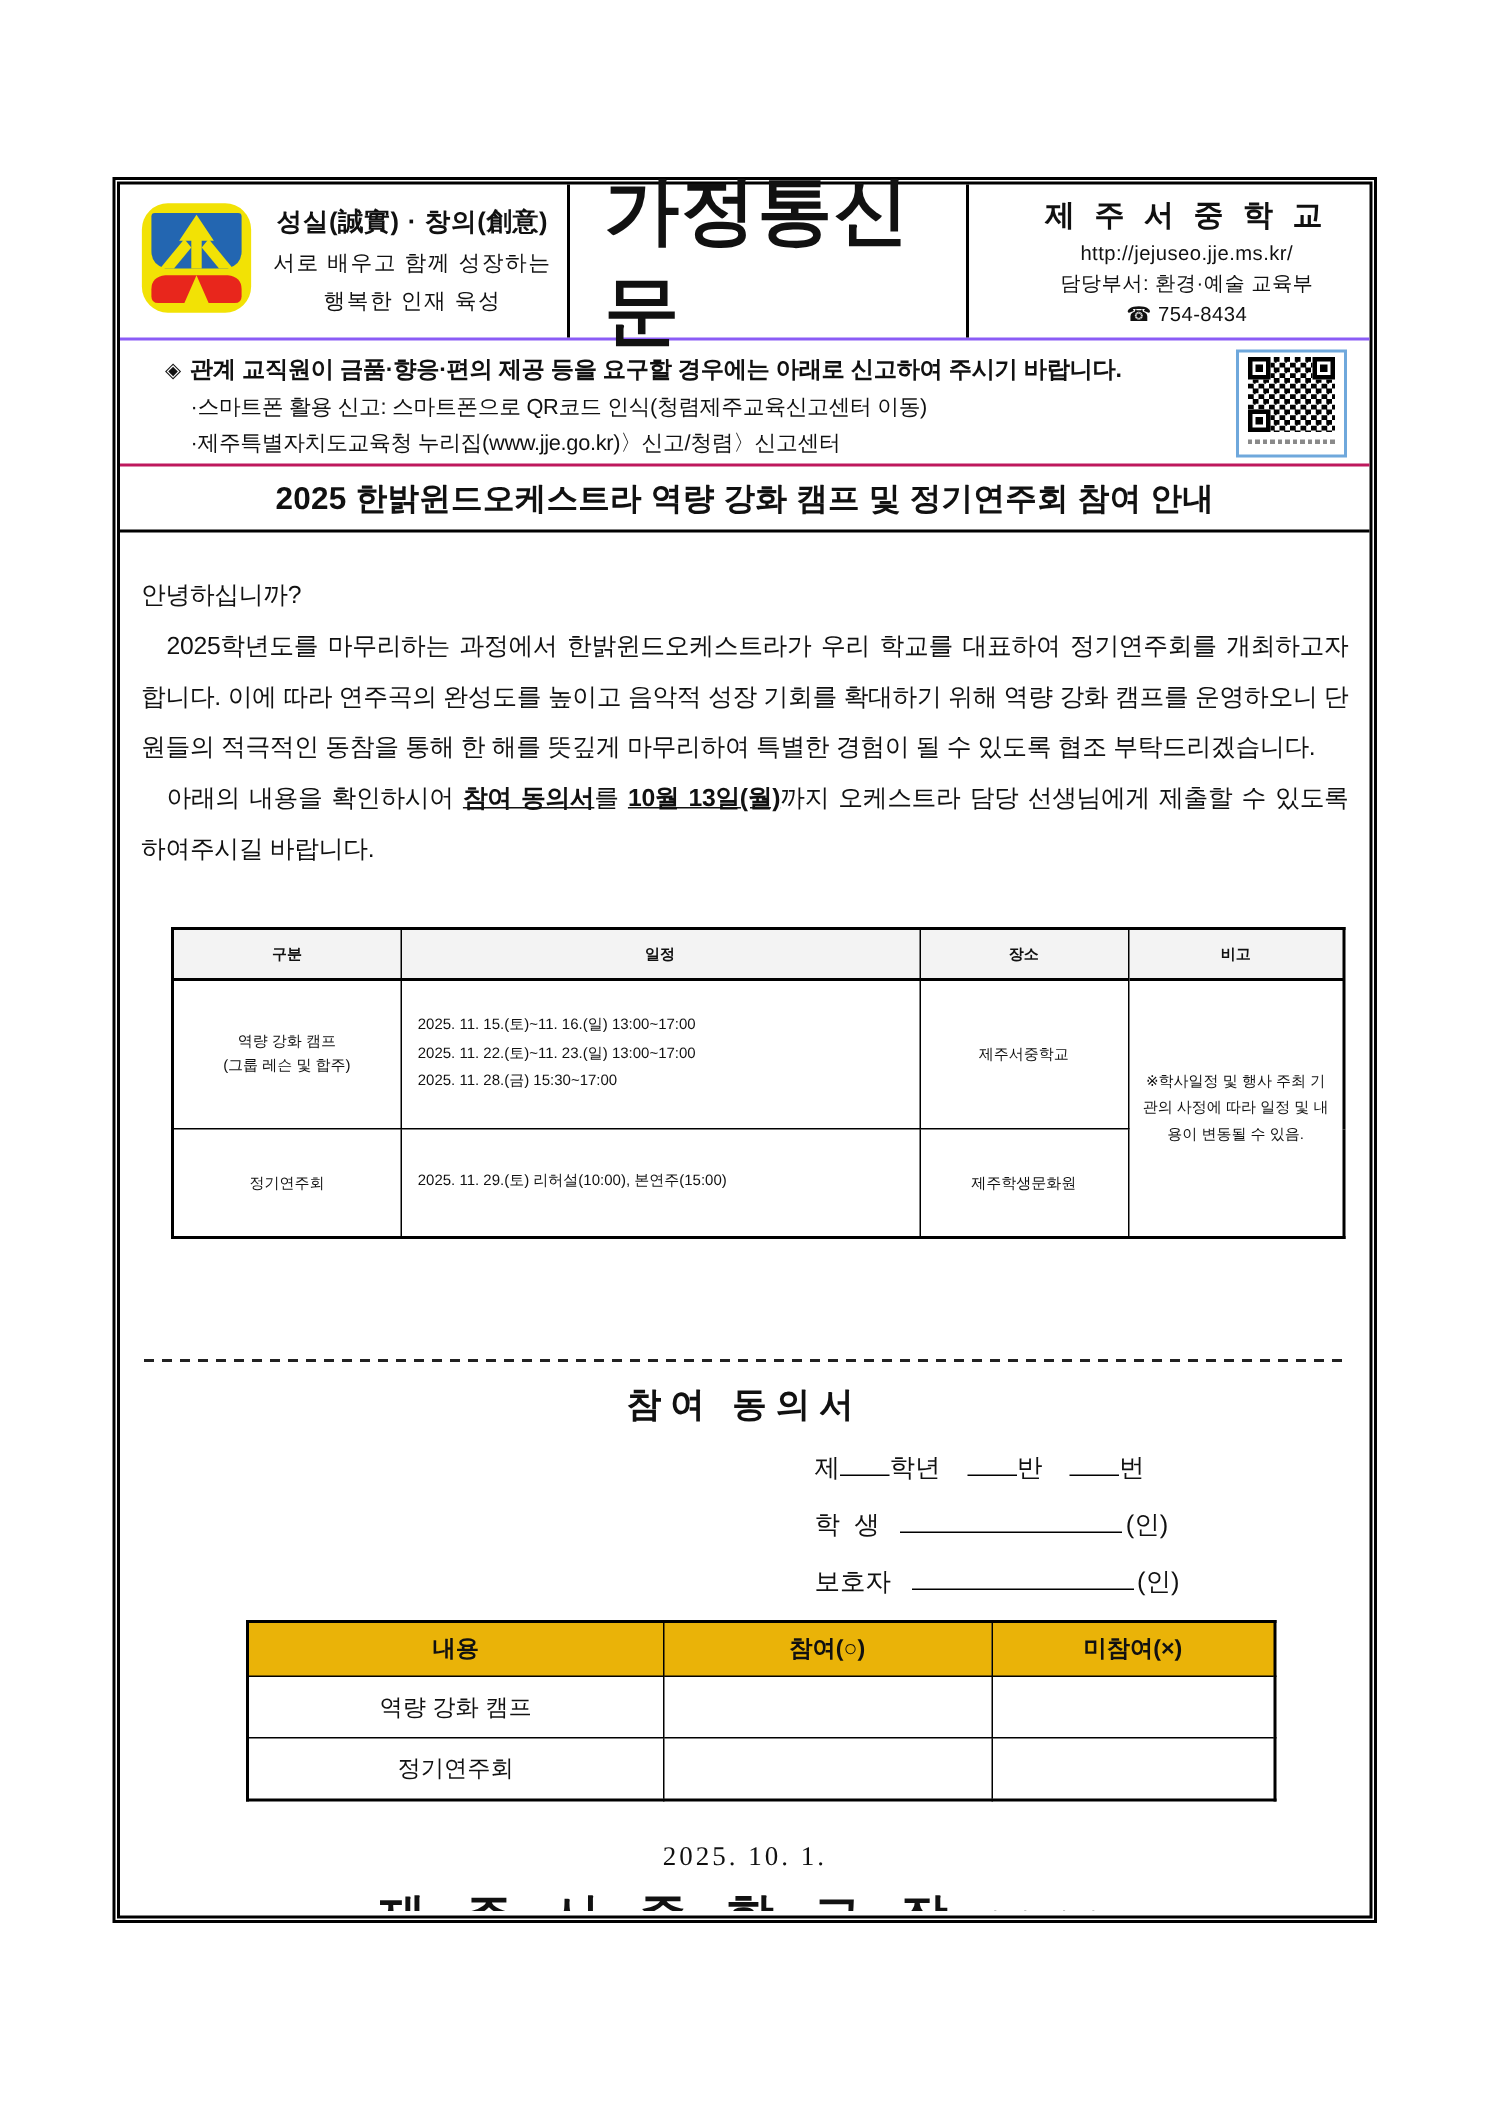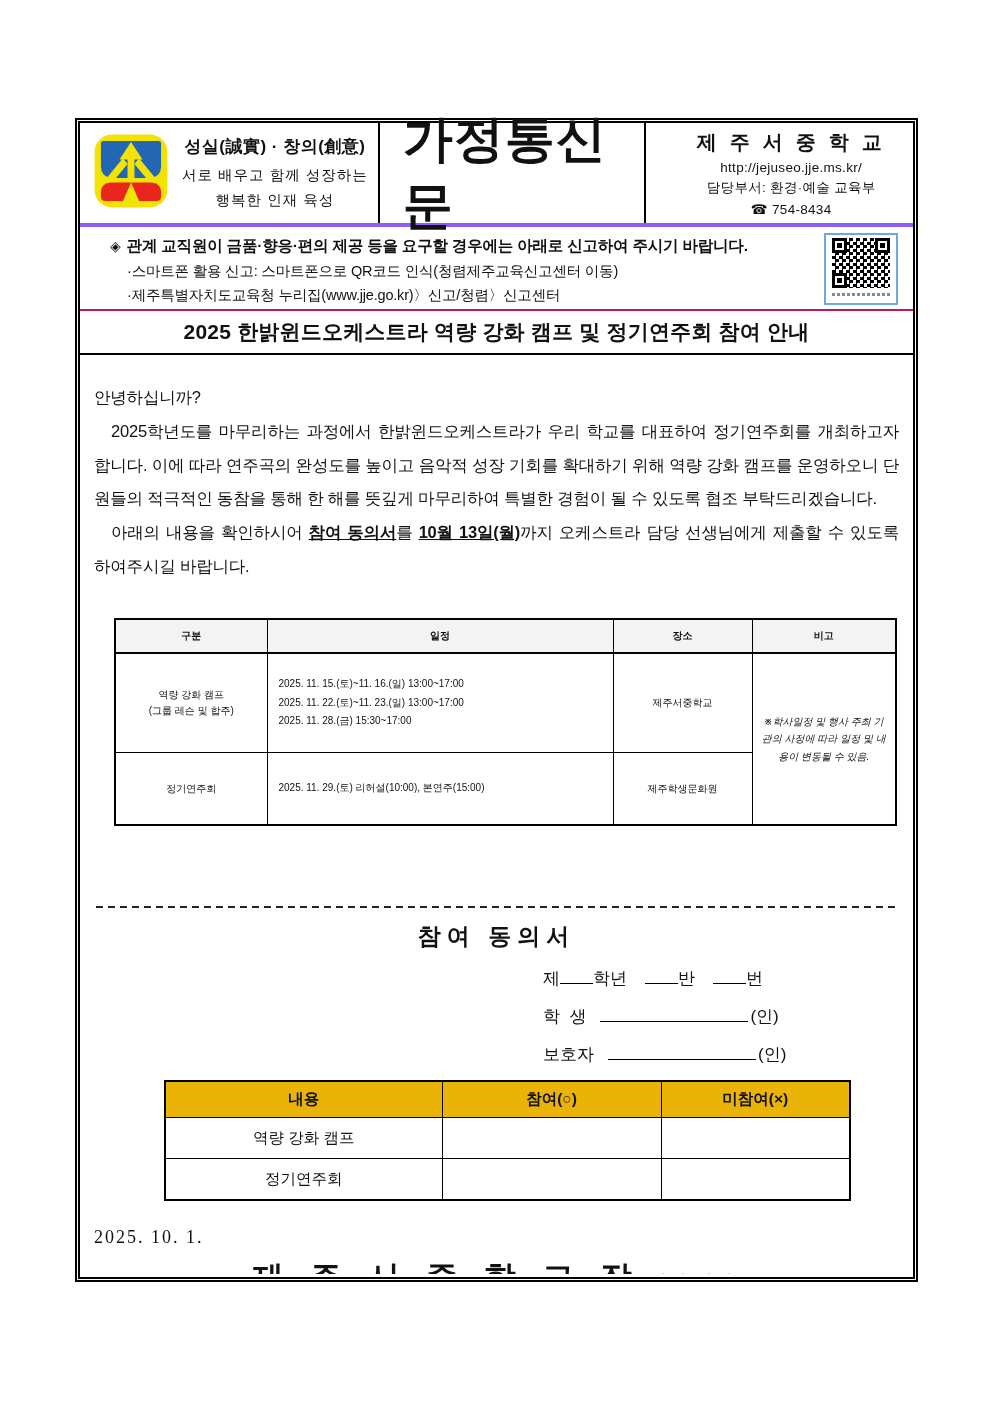--- a/index.html
+++ b/index.html
@@ -10,21 +10,21 @@
     color: #111;
   }
   .doc {
     position: absolute;
     left: 75px; top: 118px;
     width: 843px; height: 1164px;
     border: 5px double #000;
     background: #fff;
   }
   
-  .header-row { display: flex; height: 104px; border-bottom: 4px solid #8b5cf6; gap: 23px; }
+  .header-row { display: flex; height: 104px; border-bottom: 2px solid #8b5cf6; gap: 23px; }
   .header-left {
     width: 38%; border-right: 2px solid #000;
     display: flex; align-items: center; gap: 12px; padding: 0 8px 0 14px;
   }
   .logo-wrap { flex: 0 0 auto; }
   .motto { flex: 1; text-align: center; line-height: 1.55; }
   .motto-title { font-weight: bold; font-size: 17px; letter-spacing: 0.5px; }
   .motto-line { font-size: 14.5px; letter-spacing: 1px; margin-top: 3px; }
   .header-center {
     width: 31%; border-right: 2px solid #000;
@@ -74,40 +74,40 @@
   
   table { border-collapse: collapse; }
   .schedule-table { margin: 34px 0 0 20px; width: 781px; border: 2.5px solid #000; table-layout: fixed; }
   .schedule-table th, .schedule-table td { border: 1.5px solid #000; font-size: 10px; }
   .schedule-table th { height: 34px; background: #f3f3f3; font-weight: bold; border-bottom: 2px solid #000; }
   .col-cat { width: 152px; } .col-sched { width: 346px; } .col-place { width: 139px; } .col-note { width: 144px; }
   .cell-center { text-align: center; }
   .cat-cell { text-align: center; line-height: 1.6; height: 100px; }
   .sched-cell { padding: 6px 6px 6px 11px; line-height: 1.85; }
   .row2 td { height: 72px; }
-  .note-cell { text-align: center; padding: 4px 7px; line-height: 1.75; font-style: italic; }
+  .note-cell { text-align: center; padding: 4px 7px; line-height: 1.75; }
   
   .dashed-divider { margin: 80px 2px 0 2px; height: 2px;
     background: repeating-linear-gradient(90deg, #222 0 7px, transparent 7px 12px); }
   .consent-title { margin-top: 13px; text-align: center; font-size: 23px; font-weight: bold; letter-spacing: 6px; }
   .sign-block { width: 300px; margin: 4px 56px 0 auto; font-size: 17px; }
   .sign-row { display: flex; align-items: baseline; margin-top: 13px; }
   .blank { display: inline-block; border-bottom: 1.5px solid #000; height: 19px; }
   .blank-sm { width: 33px; }
   .blank-lg { width: 148px; margin: 0 2px 0 14px; }
   .gap { display: inline-block; width: 18px; }
   .sign-label { white-space: pre; }
   
   .consent-table { margin: 14px 0 0 70px; width: 685px; border: 2.5px solid #000; table-layout: fixed; }
   .consent-table th, .consent-table td { border: 1.5px solid #000; font-size: 15.5px; text-align: center; }
   .consent-table th { height: 37px; background: #eab308; font-weight: bold; }
   .consent-table td { height: 41px; }
   .c-col1 { width: 277px; } .c-col2 { width: 219px; } .c-col3 { width: 189px; }
   
-  .issue-date { margin-top: 26px; font-family: "Liberation Serif", "DejaVu Serif", serif; font-size: 18px; letter-spacing: 2px; }
+  .issue-date { margin-top: 26px; text-align: center; font-family: "Liberation Serif", "DejaVu Serif", serif; font-size: 18px; letter-spacing: 2px; }
   .principal-line { margin-top: 8px; text-align: center; font-family: "Liberation Serif", "DejaVu Serif", serif; }
   .principal-name { font-size: 32px; font-weight: bold; letter-spacing: 9px; }
   .seal-note { font-size: 19px; letter-spacing: 1px; }
 </style>
 </head>
 <body>
 
 <div class="doc">
 
   <div class="header-row">

